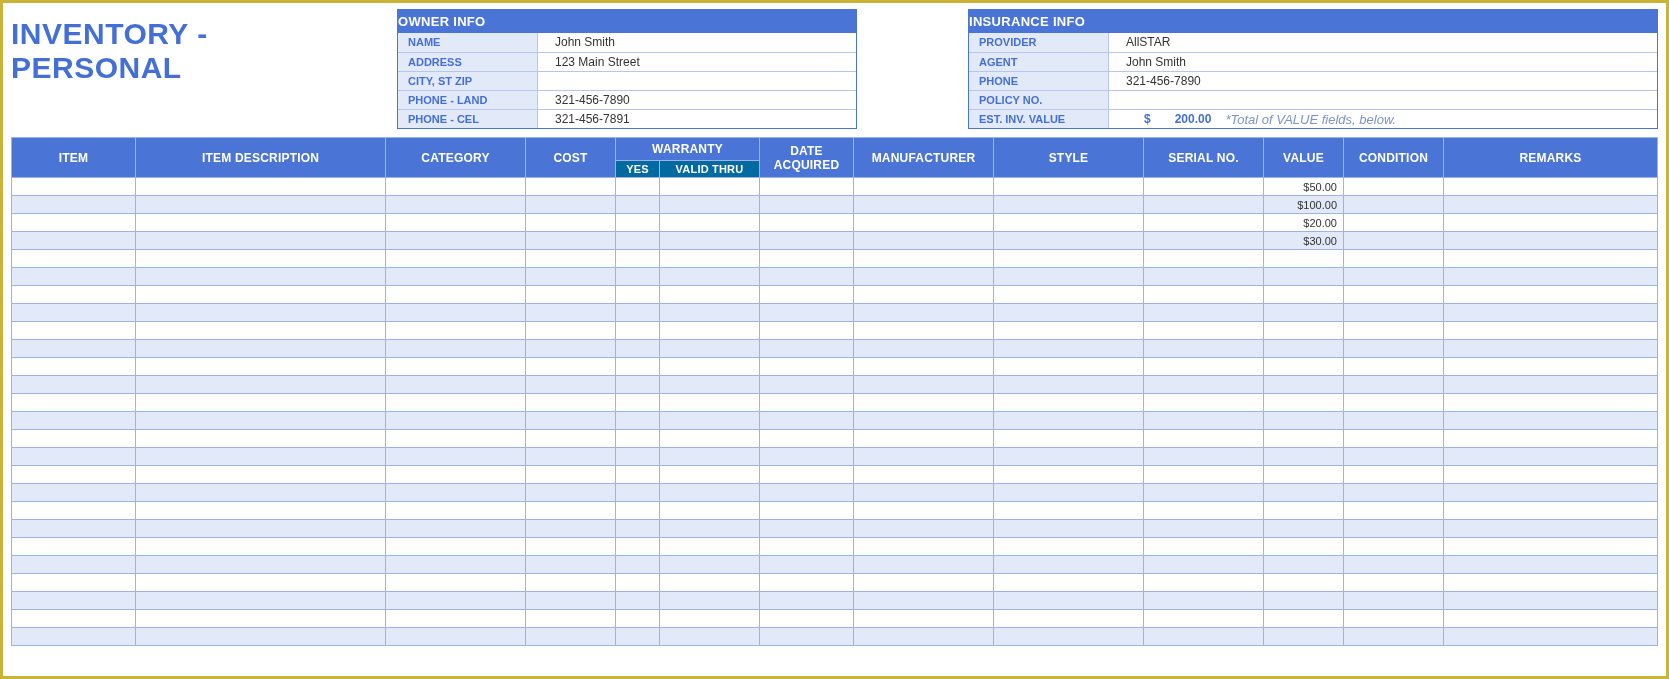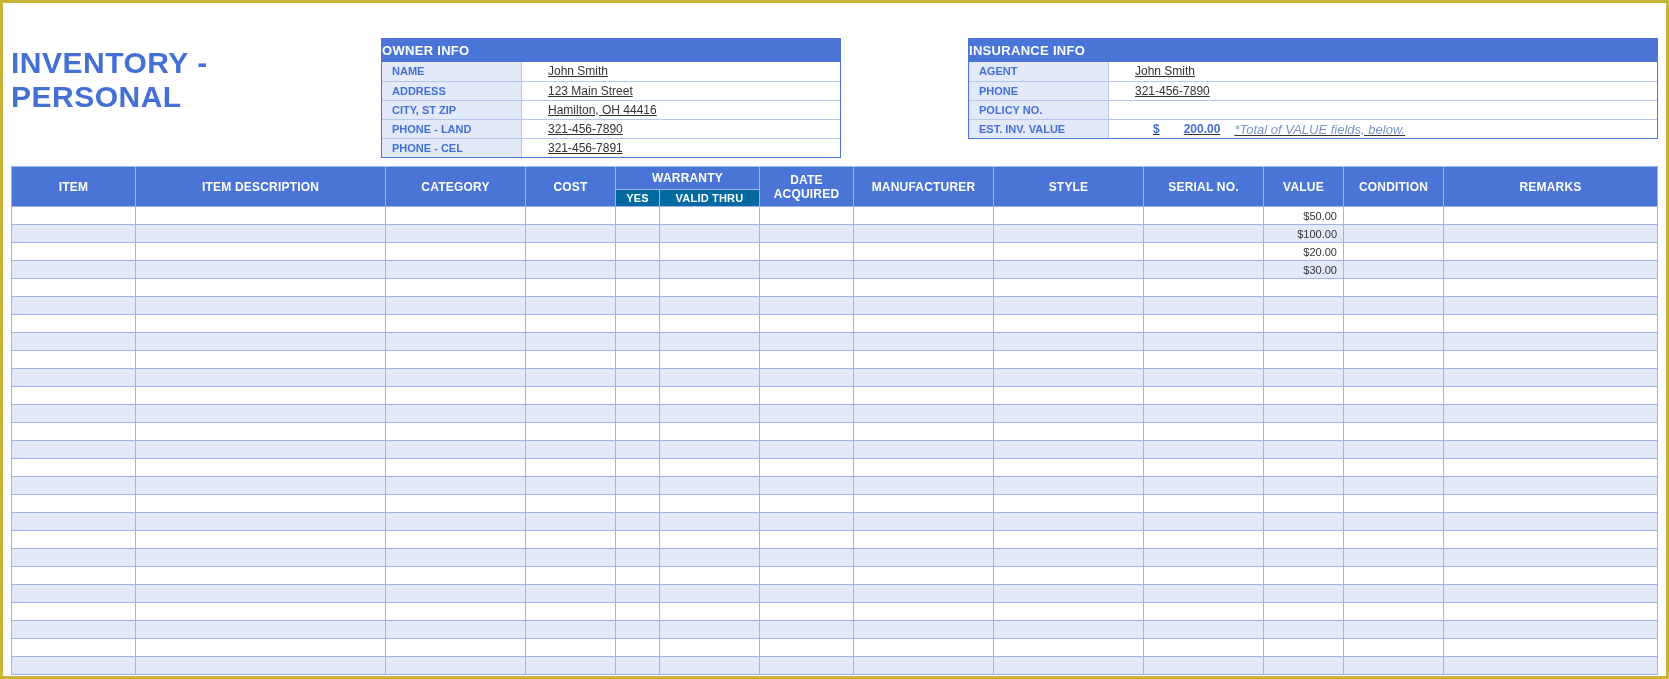--- a/index.html
+++ b/index.html
@@ -10,22 +10,21 @@
   height: 679px;
   border: 3px solid #c9b438;
   overflow: hidden;
   font-size: 12px;
   color: #333;
 }
 .top-section {
   display: flex;
   align-items: flex-start;
   padding: 6px 8px 8px 8px;
-  gap: 0;
-  margin-top: 29px;
+  gap: 16px;
 }
 .page-title {
   flex: 0 0 370px;
   font-size: 30px;
   font-weight: 700;
   color: #446fd4;
   letter-spacing: 0.5px;
   padding-top: 8px;
 }
 .info-box {
@@ -53,27 +52,26 @@
   flex: 0 0 140px;
   background: #e2e9f8;
   color: #446fd4;
   font-weight: 700;
   font-size: 11px;
   padding: 0 10px;
   border-right: 1px solid #b7c7ec;
 }
 .info-value {
   flex: 1;
-  padding: 0 26px;
+  padding: 0 17px;
   font-size: 12px;
   background: #fff;
   display: flex;
   align-items: center;
   gap: 6px;
-  text-decoration: underline;
 }
 .info-value.money { }
 .money-dollar { color: #446fd4; font-weight: 700; padding-left: 18px; }
 .money-amount { color: #446fd4; font-weight: 700; padding-left: 18px; }
 .money-note { color: #7c94c6; font-style: italic; font-size: 13px; padding-left: 8px; }
 
 .main-table {
   width: calc(100% - 16px);
   margin: 0 8px;
   border-collapse: collapse;
@@ -132,36 +130,39 @@
         <div class="info-row">
           <div class="info-label">NAME</div>
           <div class="info-value">John Smith</div>
         </div>
         <div class="info-row">
           <div class="info-label">ADDRESS</div>
           <div class="info-value">123 Main Street</div>
         </div>
         <div class="info-row">
           <div class="info-label">CITY, ST  ZIP</div>
-          <div class="info-value">Hamilton, OH  44416</div>
         </div>
         <div class="info-row">
           <div class="info-label">PHONE - LAND</div>
           <div class="info-value">321-456-7890</div>
         </div>
         <div class="info-row">
           <div class="info-label">PHONE - CEL</div>
           <div class="info-value">321-456-7891</div>
         </div>
       </div>
   </div>
 
   <div class="info-box insurance">
     <div class="info-header">INSURANCE INFO</div>
     <div id="insurance-rows">
+        <div class="info-row">
+          <div class="info-label">PROVIDER</div>
+          <div class="info-value">AllSTAR</div>
+        </div>
         <div class="info-row">
           <div class="info-label">AGENT</div>
           <div class="info-value">John Smith</div>
         </div>
         <div class="info-row">
           <div class="info-label">PHONE</div>
           <div class="info-value">321-456-7890</div>
         </div>
         <div class="info-row">
           <div class="info-label">POLICY NO.</div>

